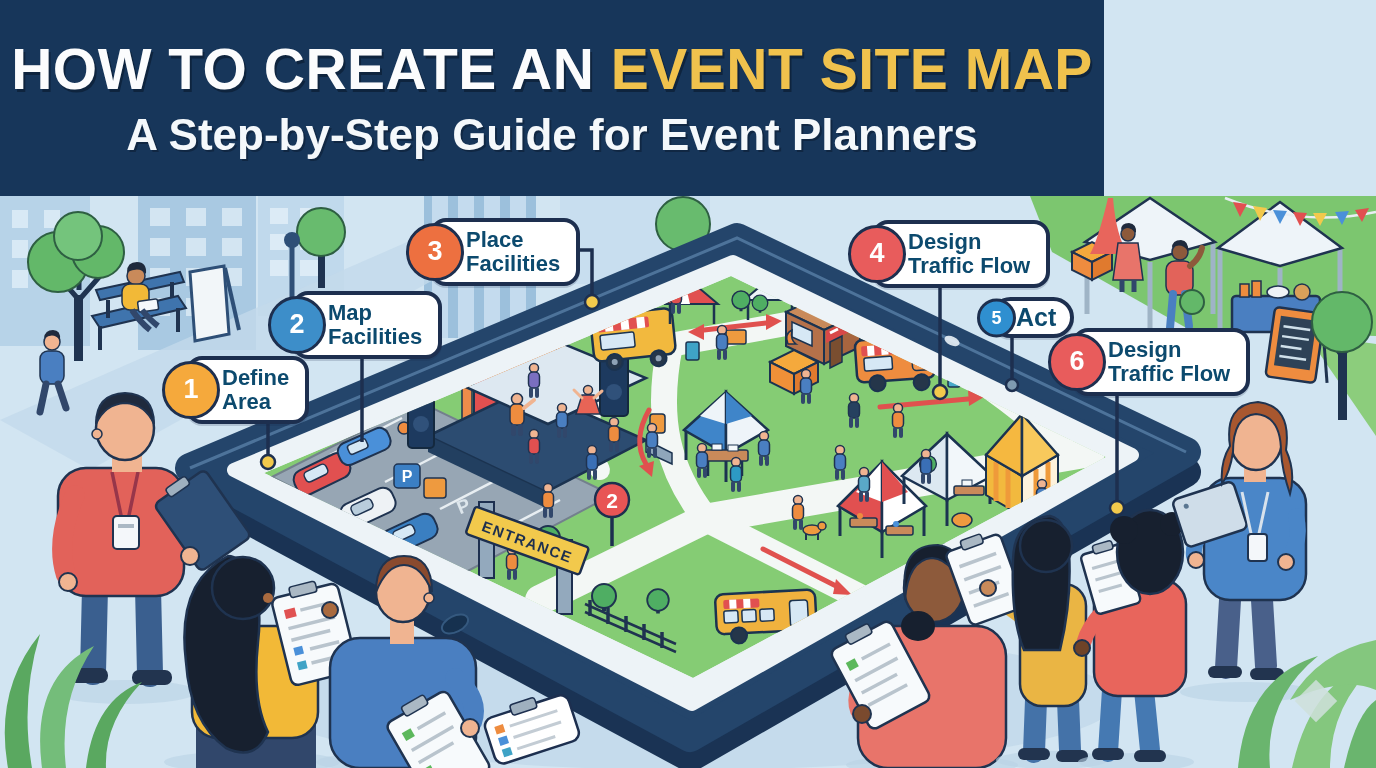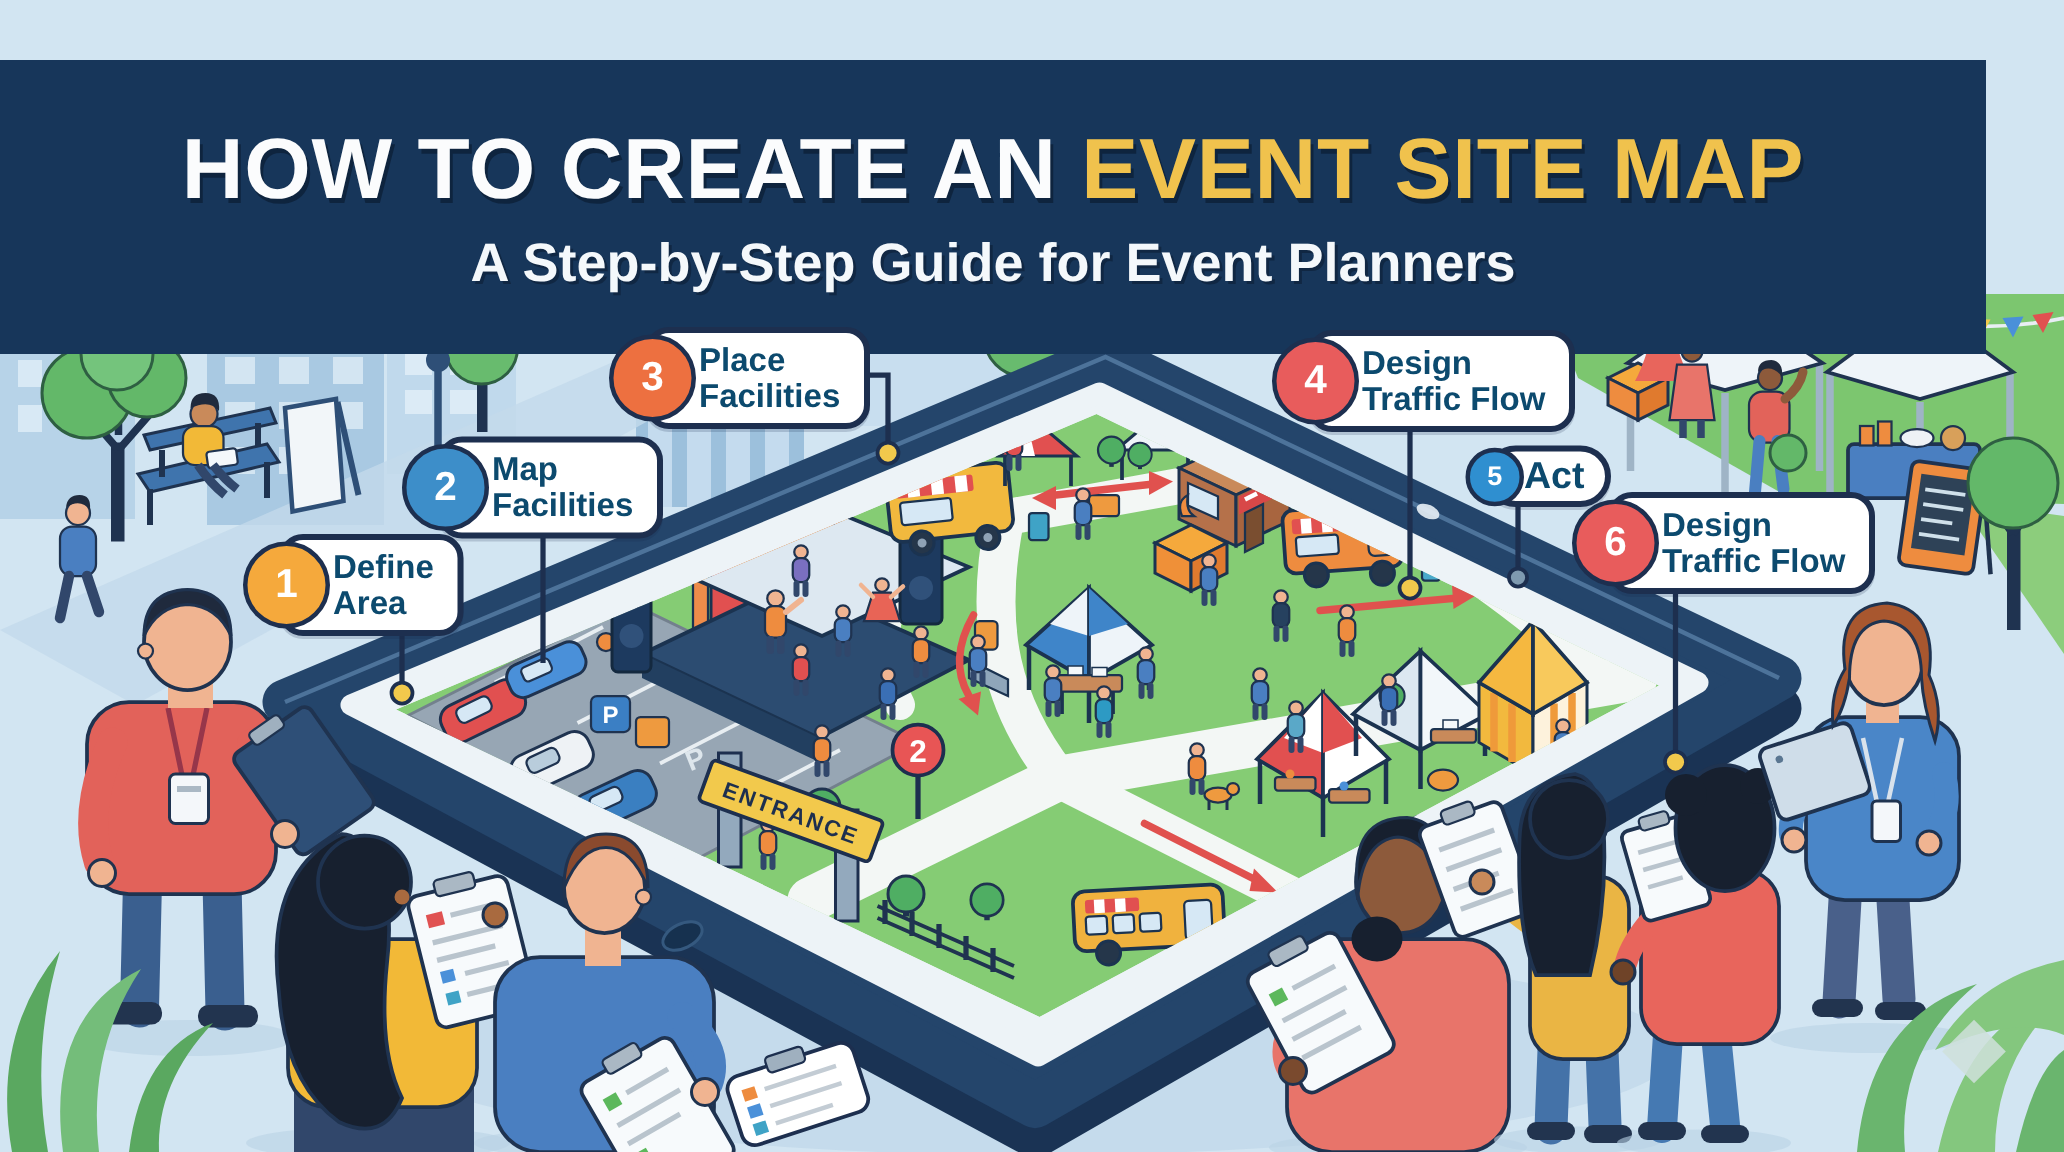--- a/index.html
+++ b/index.html
@@ -1,21 +1,21 @@
 <!DOCTYPE html>
 <html><head>
 <meta charset="utf-8">
 <style>
   html,body{margin:0;padding:0;background:#d2e5f2;}
   .poster{position:relative;width:1376px;height:768px;overflow:hidden;font-family:"Liberation Sans",sans-serif;background:#d2e5f2;}
   #scene{position:absolute;left:0;top:0;width:1376px;height:768px;display:block;}
-  .header{position:absolute;left:0;top:0;width:1324px;height:196px;background:#17365a;display:flex;flex-direction:column;align-items:center;justify-content:center;gap:8px;z-index:5;margin-top:40px;}
+  .header{position:absolute;left:0;top:0;width:1104px;height:196px;background:#17365a;display:flex;flex-direction:column;align-items:center;justify-content:center;gap:8px;z-index:5;}
   .title{font-size:57px;font-weight:bold;color:#fbfcfd;white-space:nowrap;letter-spacing:0.5px;text-shadow:2px 3px 0 rgba(8,22,40,.55);}
   .title .hl{color:#f0c24d;}
-  .subtitle{font-size:36px;font-weight:bold;color:#f4f8fb;white-space:nowrap;text-shadow:2px 2px 0 rgba(8,22,40,.45);}
+  .subtitle{font-size:44px;font-weight:bold;color:#f4f8fb;white-space:nowrap;text-shadow:2px 2px 0 rgba(8,22,40,.45);}
   .callout{position:absolute;background:#ffffff;border:4px solid #1d2f4f;border-radius:16px;display:flex;align-items:center;z-index:6;padding:6px 16px 6px 32px;box-shadow:0 2px 0 rgba(20,40,70,.18);}
   .step-label{font-weight:bold;font-size:22px;line-height:1.08;color:#0c4a6e;white-space:pre-line;}
   .step-num{position:absolute;left:-28px;top:50%;transform:translateY(-50%);width:52px;height:52px;border-radius:50%;border:3.5px solid #1d2f4f;color:#fff;font-weight:bold;font-size:27px;display:flex;align-items:center;justify-content:center;}
   .callout.small{border-radius:24px;padding:3px 14px 3px 22px;}
   .callout.small .step-num{width:33px;height:33px;font-size:18px;left:-17px;border-width:3px;}
   .callout.small .step-label{font-size:25px;}
 </style>
 </head>
 <body>
 

